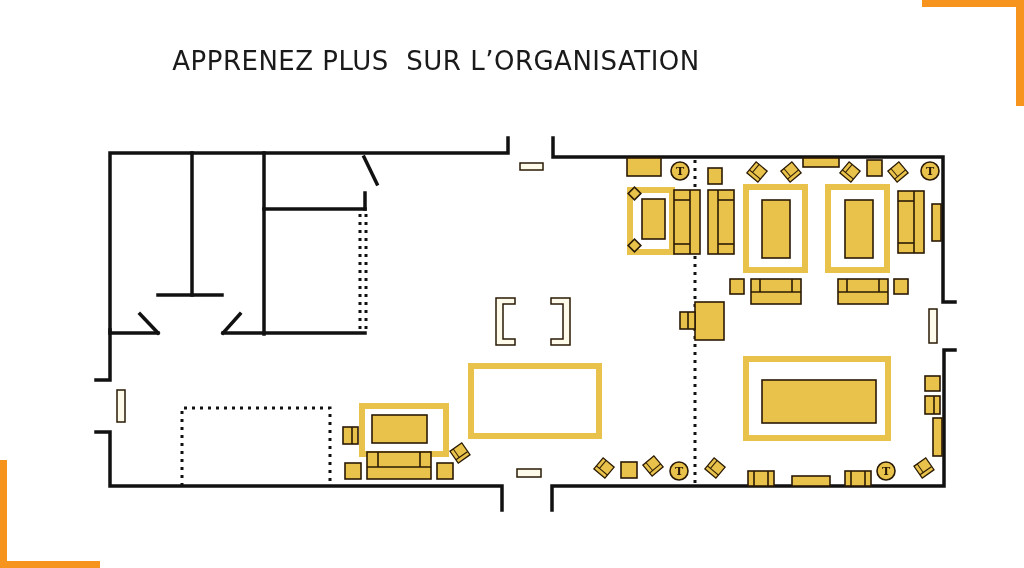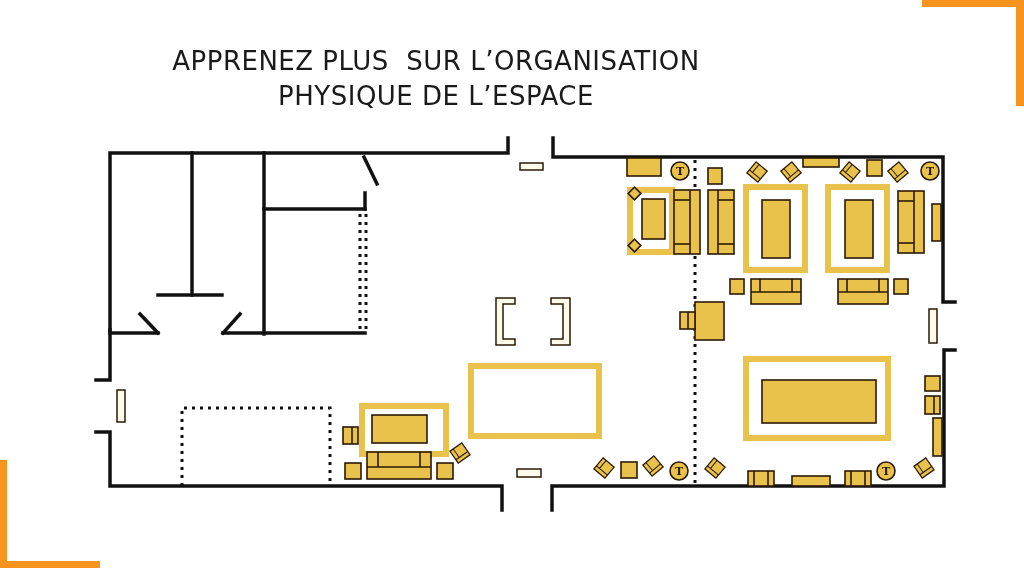--- a/index.html
+++ b/index.html
@@ -12,21 +12,20 @@
 </head>
 <body>
 
 <div class="corner" style="left:922px;top:0;width:102px;height:7px;"></div>
 <div class="corner" style="left:1016px;top:0;width:8px;height:106px;"></div>
 <div class="corner" style="left:0;top:460px;width:7px;height:108px;"></div>
 <div class="corner" style="left:0;top:561px;width:100px;height:7px;"></div>
 
 <div class="title">
   <div>APPRENEZ PLUS  SUR L’ORGANISATION</div>
-  <div>PHYSIQUE DE L’ESPACE</div>
 </div>
 
 <svg width="1024" height="568" viewBox="0 0 1024 568">
   <defs>
     <g id="armchair">
       <rect x="-9" y="-9" width="18" height="18" fill="#E8C24A" stroke="#2a1a05" stroke-width="1.6"></rect>
       <line x1="-9" y1="4" x2="9" y2="4" stroke="#2a1a05" stroke-width="1.4"></line>
       <line x1="-4" y1="-9" x2="-4" y2="4" stroke="#2a1a05" stroke-width="1.2"></line>
     </g>
     <g id="ttable">

